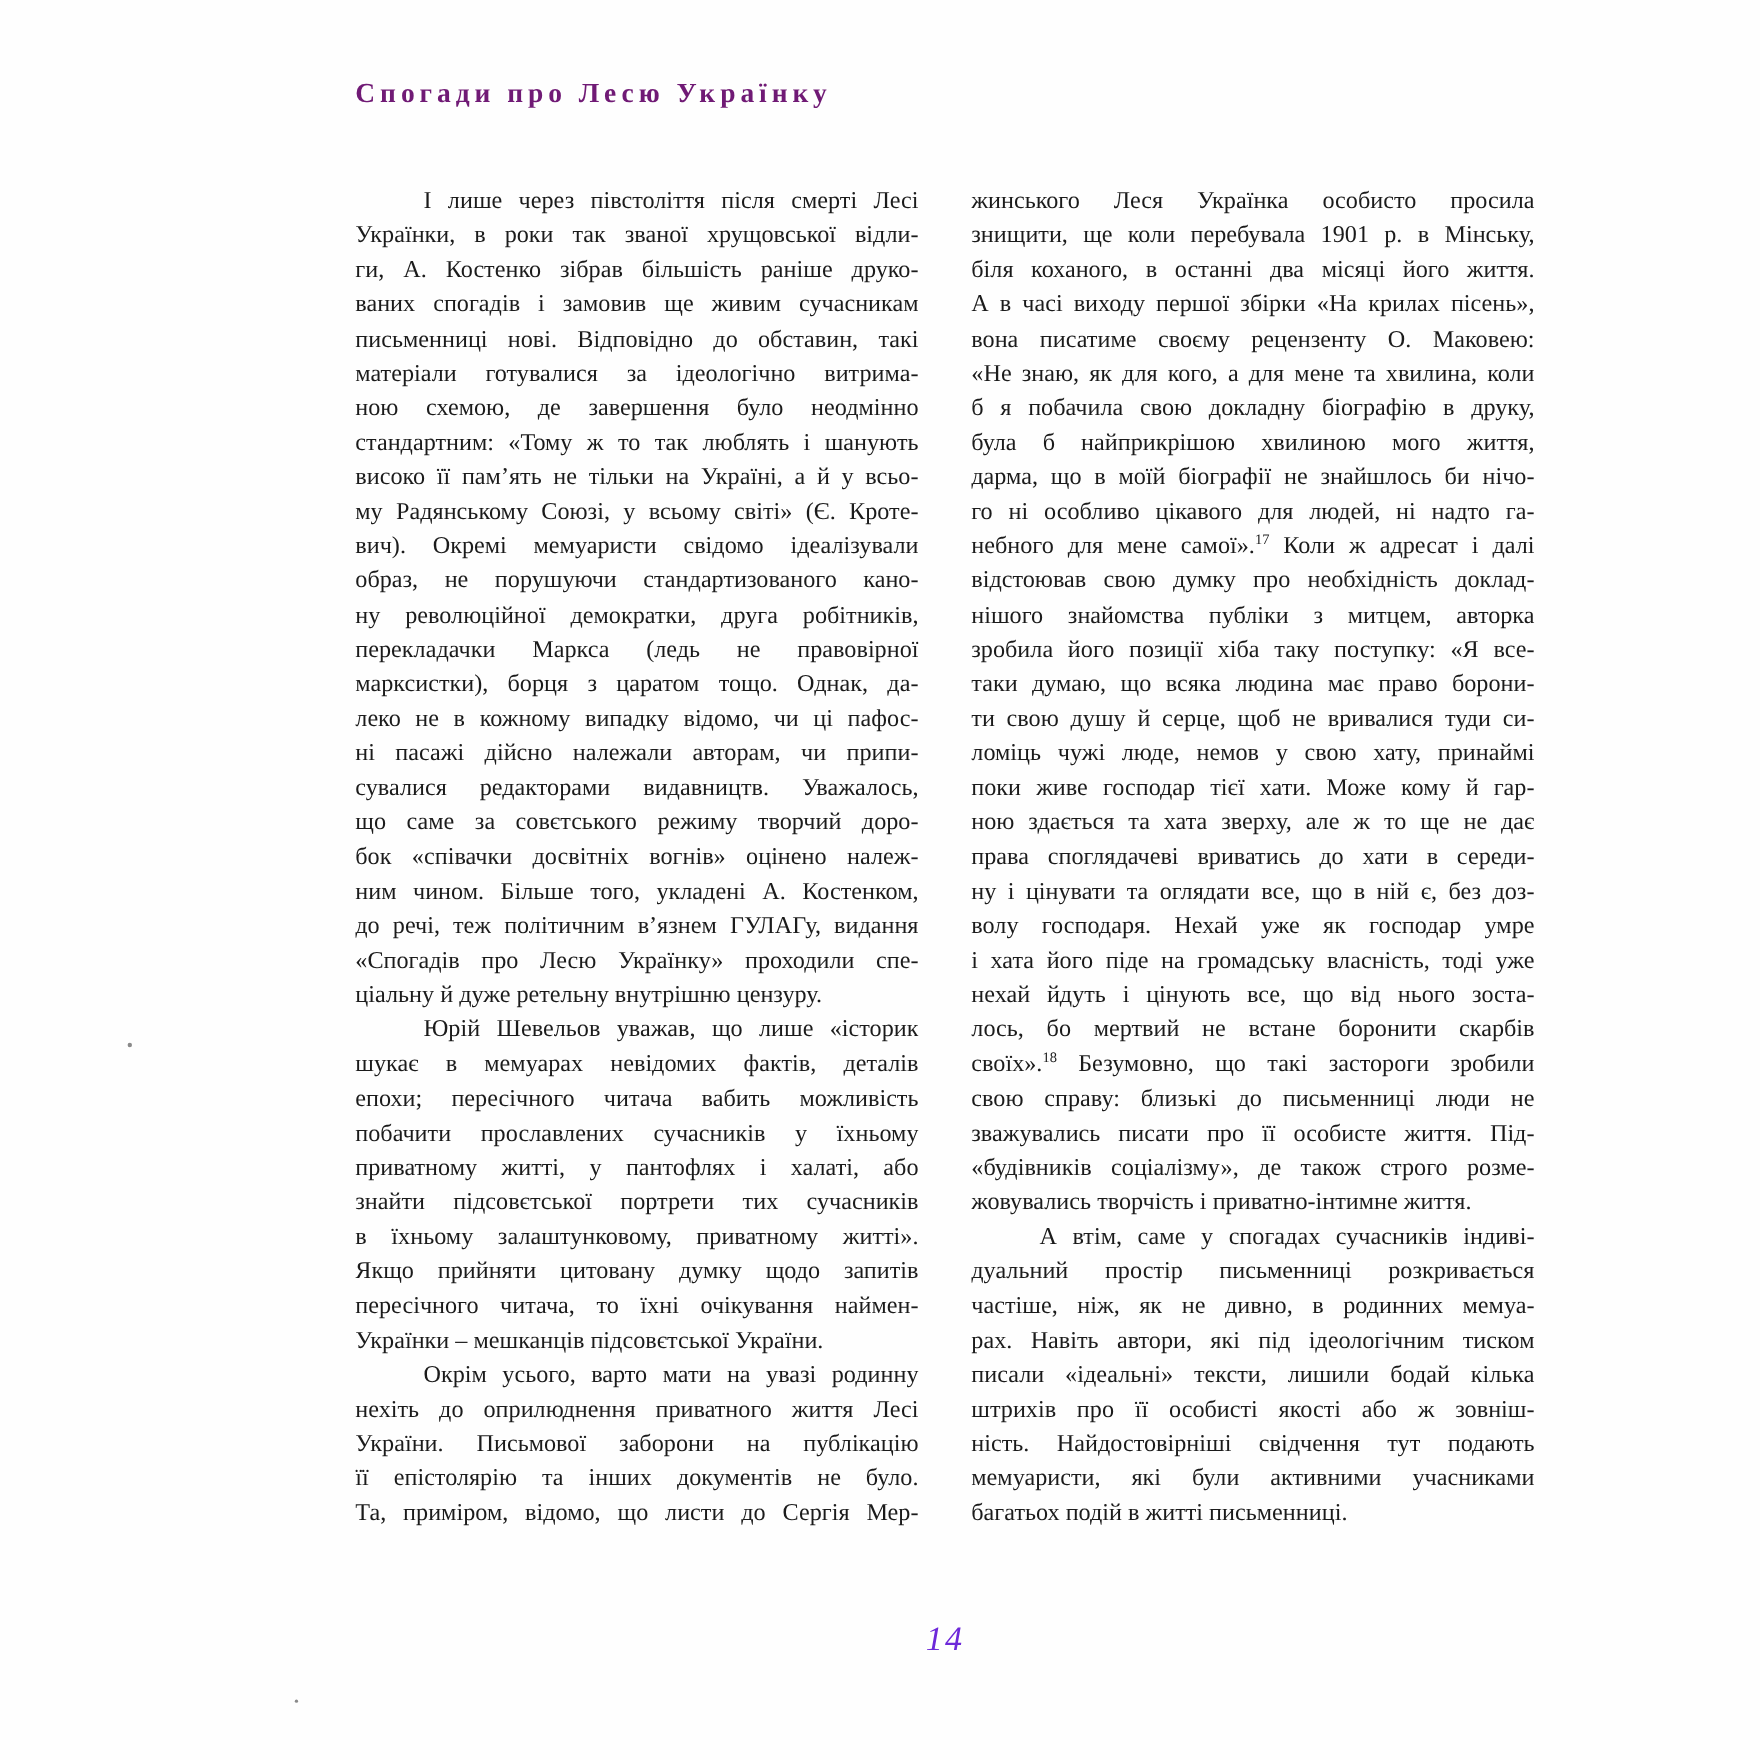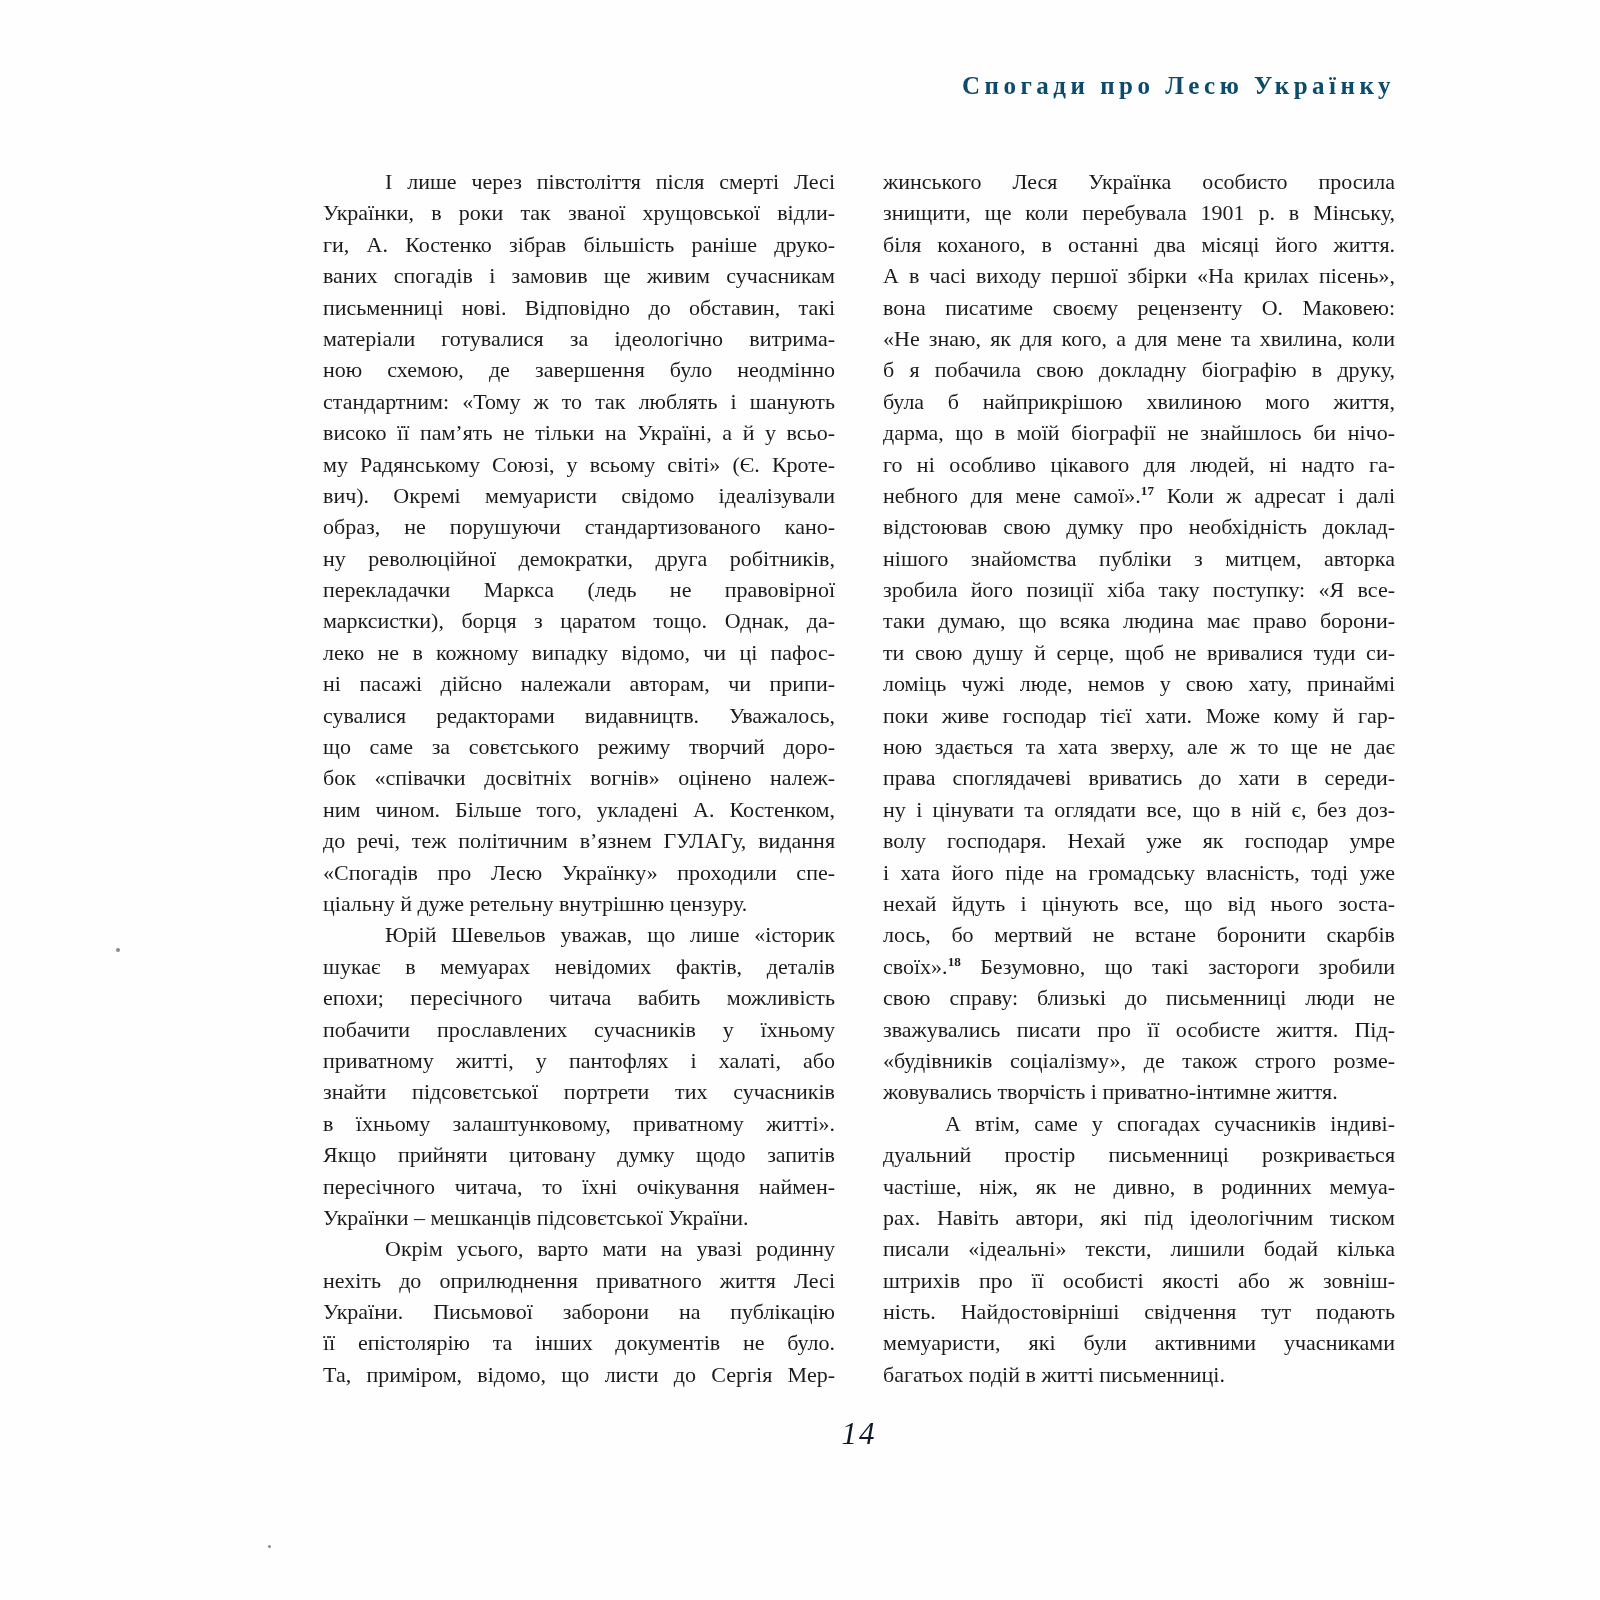--- a/index.html
+++ b/index.html
@@ -5,43 +5,43 @@
   html,body{margin:0;padding:0;}
   body{
     width:1600px;height:1600px;position:relative;
     background:#fefefe;
     font-family:"Liberation Serif", serif;
     color:#1b1b1b;
     overflow:hidden;
   }
   .page-header{
     position:absolute;top:72px;left:323px;width:1072px;
-    text-align:right;
+    text-align:left;
     font-size:25px;font-weight:700;letter-spacing:4.5px;
-    color:#0c4a6e;
+    color:#701a75;
   }
   .text-block{
     position:absolute;top:166px;left:323px;width:1072px;
     display:flex;gap:48px;align-items:flex-end;
   }
   .column{width:512px;}
   .line{
     font-size:22px;
     line-height:31.4px;height:31.4px;
     text-align:justify;text-align-last:justify;
     overflow:hidden;
     color:#1b1b1b;
   }
   .line.indent{text-indent:62px;}
   .line.para-end{text-align-last:left;}
-  .line sup{font-size:0.6em;vertical-align:super;line-height:0;font-weight:bold;}
+  .line sup{font-size:0.6em;vertical-align:super;line-height:0;}
   .page-number{
-    position:absolute;top:1416px;left:323px;width:1072px;
+    position:absolute;top:1472px;left:323px;width:1072px;
     text-align:center;
-    font-style:italic;font-size:31px;color:#0f172a;
+    font-style:italic;font-size:31px;color:#6d28d9;
     letter-spacing:2px;
   }
   .speck{
     position:absolute;background:#8a8a8a;border-radius:50%;
   }
   .speck.s1{left:116px;top:948px;width:4px;height:4px;}
   .speck.s2{left:268px;top:1545px;width:3px;height:3px;}
 </style>
 </head>
 <body>

